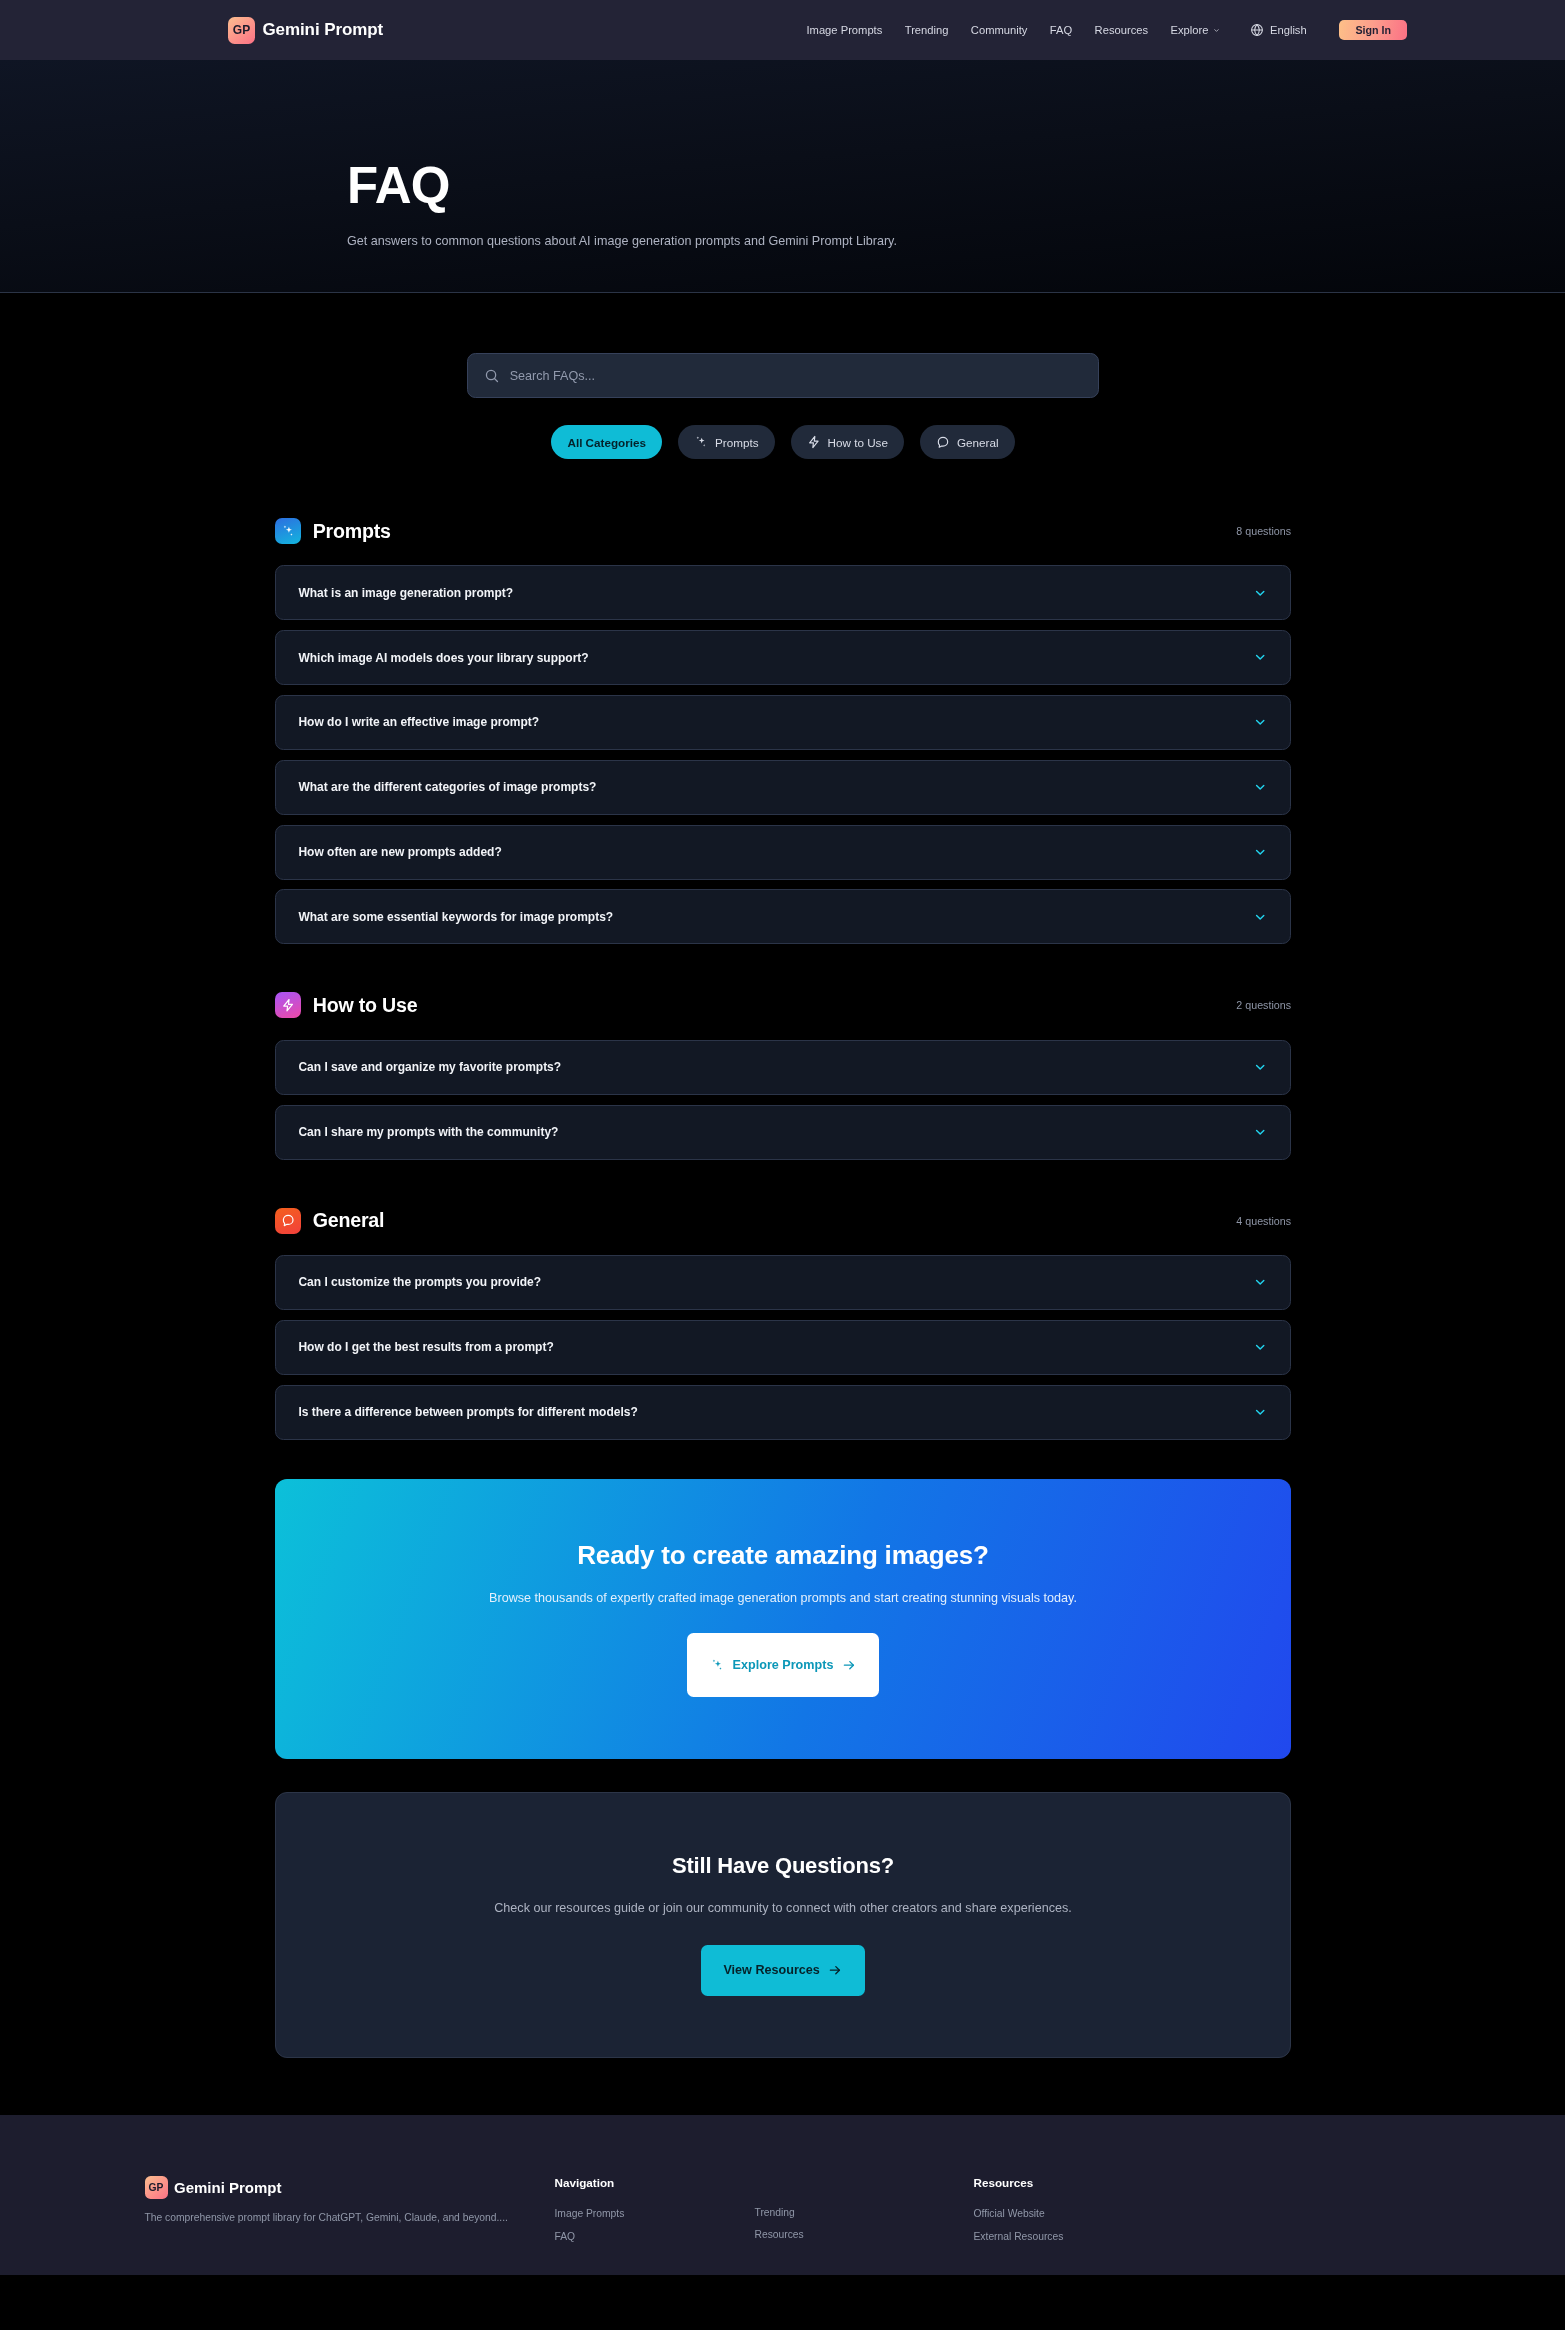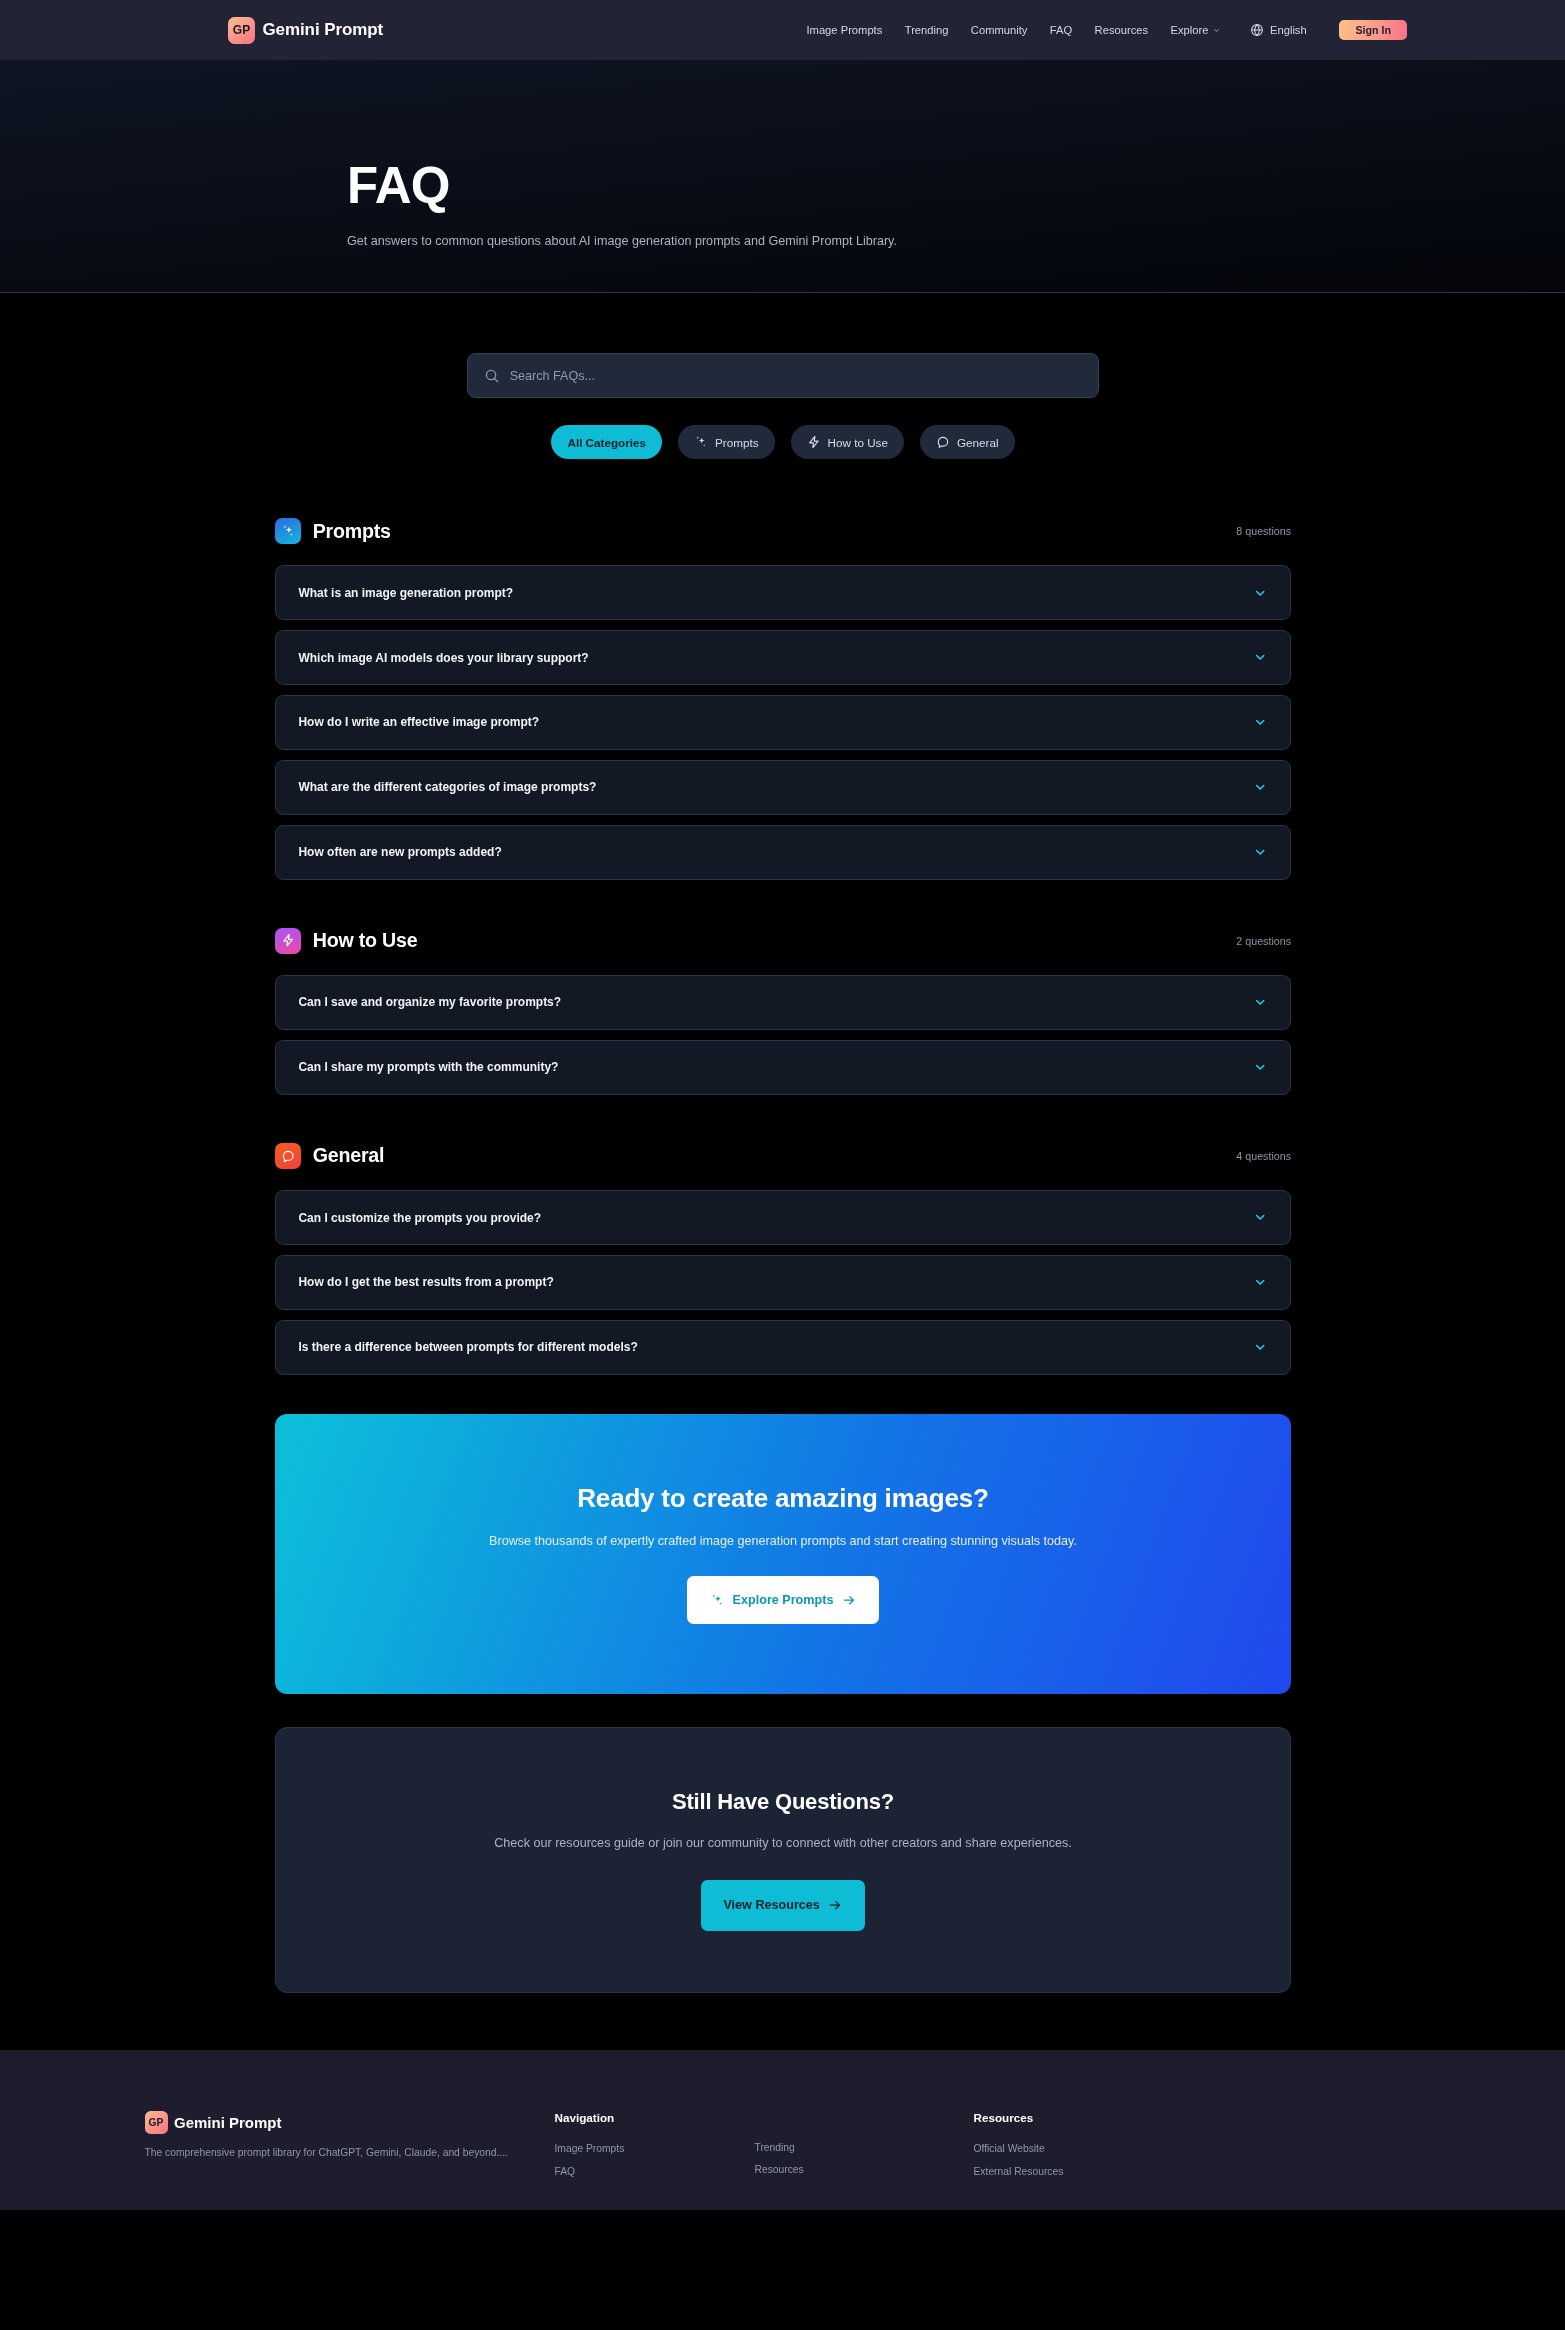--- a/index.html
+++ b/index.html
@@ -174,21 +174,21 @@
     text-align: center;
   }
   .cta-title { font-size: 26px; font-weight: 700; color: #fff; letter-spacing: -0.2px; }
   .cta-sub {
     margin-top: 17.7px;
     font-size: 12.6px; line-height: 1.55; color: #e4f0fd;
     max-width: 634px;
   }
   .cta-btn {
     margin-top: 25px;
-    height: 48px;
+    height: 64px;
     padding: 0 22.4px;
     background: #ffffff;
     border: none; border-radius: 6.5px;
     display: inline-flex; align-items: center; gap: 8.4px;
     color: #0b97b8; font-size: 12.6px; font-weight: 700;
     cursor: pointer; font-family: inherit;
   }
   .cta-btn svg { width: 14.4px; height: 14.4px; display: block; }
 
   
@@ -369,20 +369,26 @@
           </svg>
         </div>
         <div class="faq-item">
           <span class="faq-q">What are the different categories of image prompts?</span>
           <svg class="chev" viewBox="0 0 24 24" fill="none" stroke="#22d3ee" stroke-width="2.4" stroke-linecap="round" stroke-linejoin="round">
             <polyline points="6 9 12 15 18 9"></polyline>
           </svg>
         </div>
         <div class="faq-item">
           <span class="faq-q">How often are new prompts added?</span>
+          <svg class="chev" viewBox="0 0 24 24" fill="none" stroke="#22d3ee" stroke-width="2.4" stroke-linecap="round" stroke-linejoin="round">
+            <polyline points="6 9 12 15 18 9"></polyline>
+          </svg>
+        </div>
+        <div class="faq-item">
+          <span class="faq-q">What are some essential keywords for image prompts?</span>
           <svg class="chev" viewBox="0 0 24 24" fill="none" stroke="#22d3ee" stroke-width="2.4" stroke-linecap="round" stroke-linejoin="round">
             <polyline points="6 9 12 15 18 9"></polyline>
           </svg>
         </div>
       </div>
     </section>
 
     <div class="group-gap"></div>
 
     <section class="faq-group">

